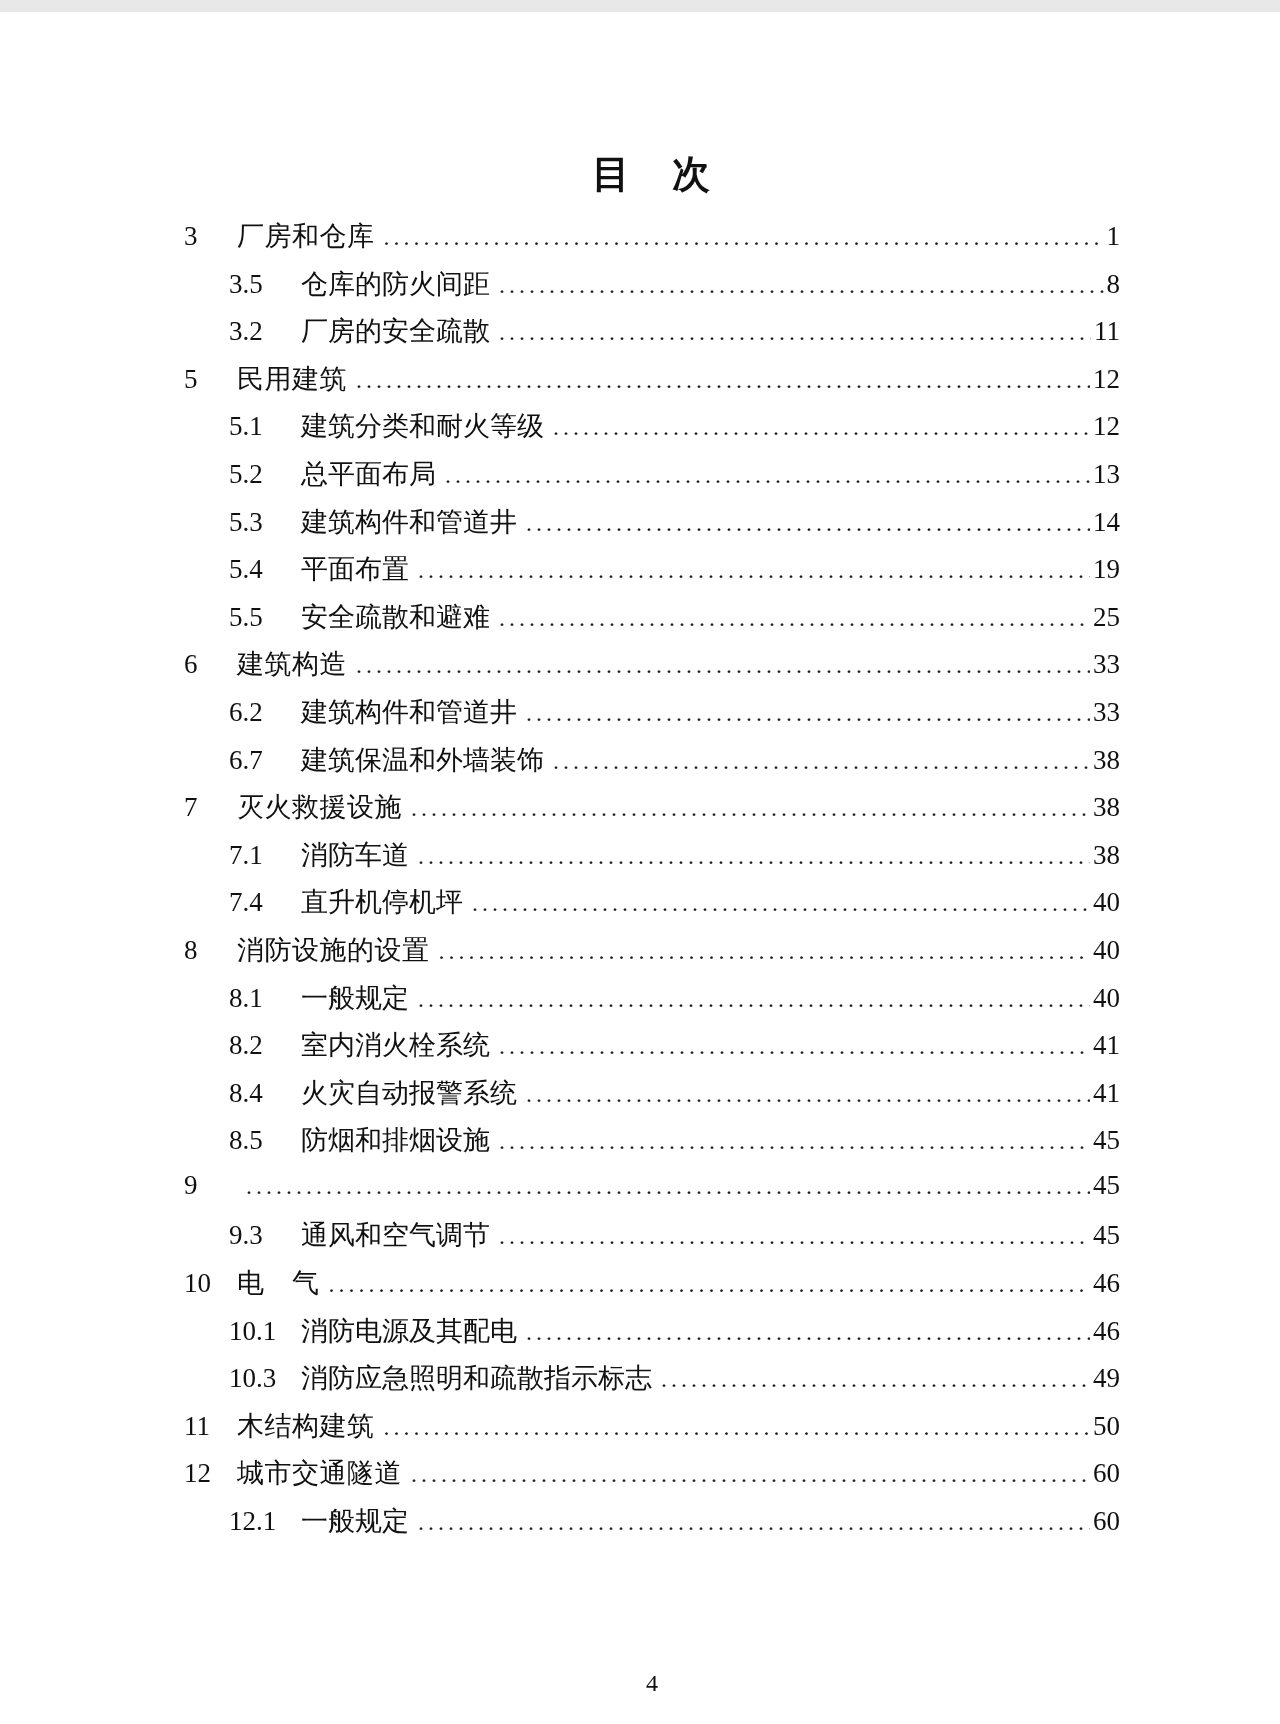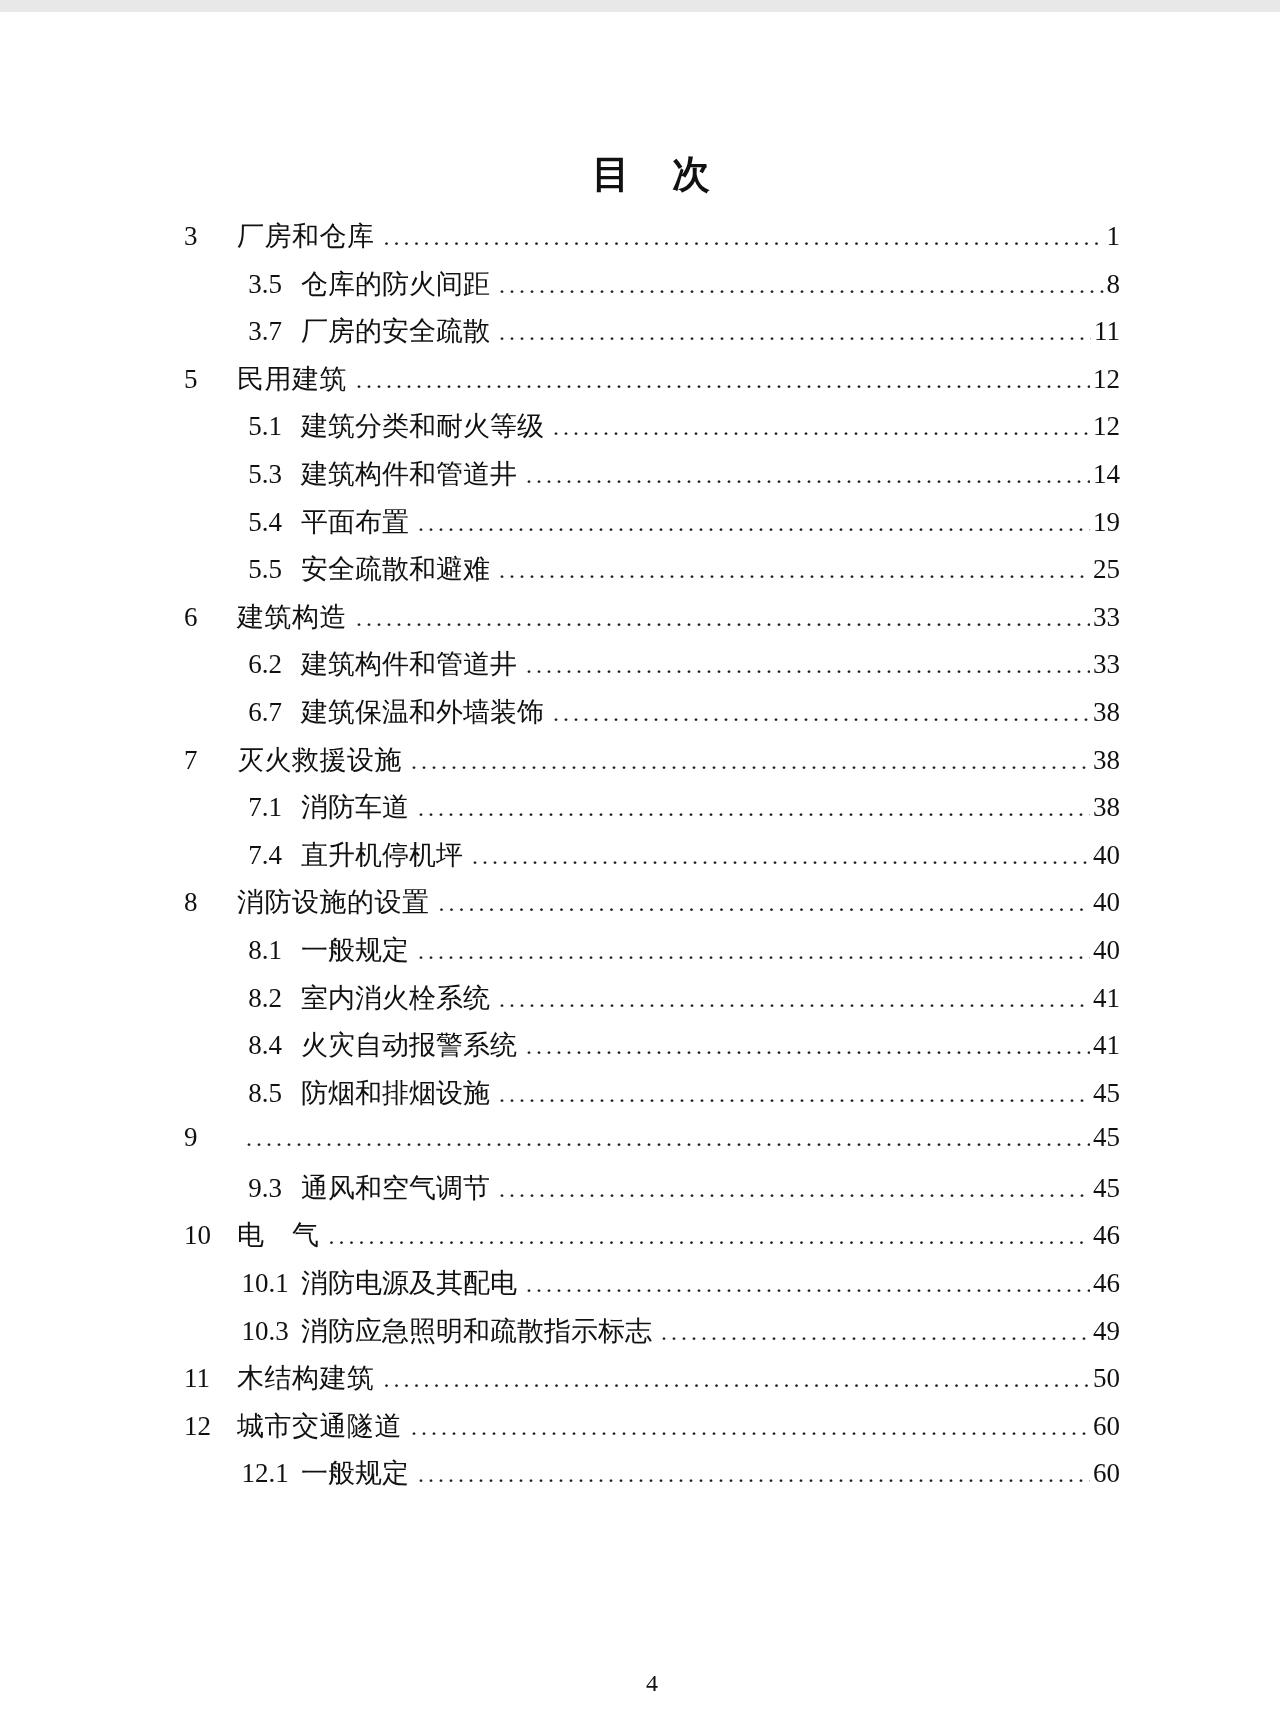--- a/index.html
+++ b/index.html
@@ -41,21 +41,21 @@
     align-items: baseline;
     height: 47.6px;
   }
   .num {
     flex: none;
     font-size: 27px;
     font-family: "Liberation Serif", serif;
   }
   .l1 .num { width: 53px; }
   .l2 { padding-left: 45px; }
-  .l2 .num { width: 72px; text-align: center; }
+  .l2 .num { width: 72px; }
   .label {
     flex: none;
     font-size: 27px;
     white-space: pre;
     font-family: "Liberation Serif", serif;
   }
   .l1 .label {
     font-weight: 400;
     font-family: "Liberation Sans", sans-serif;
     letter-spacing: 0.5px;
@@ -101,38 +101,44 @@
     <span class="leader"></span>
     <span class="page-num">1</span>
   </div>
       <div class="row l2">
     <span class="num">3.5</span>
     <span class="label">仓库的防火间距</span>
     <span class="leader"></span>
     <span class="page-num">8</span>
   </div>
       <div class="row l2">
-    <span class="num">3.7</span>
+    <span class="num">3.2</span>
     <span class="label">厂房的安全疏散</span>
     <span class="leader"></span>
     <span class="page-num">11</span>
   </div>
       <div class="row l1">
     <span class="num">5</span>
     <span class="label">民用建筑</span>
     <span class="leader"></span>
     <span class="page-num">12</span>
   </div>
       <div class="row l2">
     <span class="num">5.1</span>
     <span class="label">建筑分类和耐火等级</span>
     <span class="leader"></span>
     <span class="page-num">12</span>
   </div>
       <div class="row l2">
+    <span class="num">5.2</span>
+    <span class="label">总平面布局</span>
+    <span class="leader"></span>
+    <span class="page-num">13</span>
+  </div>
+      <div class="row l2">
     <span class="num">5.3</span>
     <span class="label">建筑构件和管道井</span>
     <span class="leader"></span>
     <span class="page-num">14</span>
   </div>
       <div class="row l2">
     <span class="num">5.4</span>
     <span class="label">平面布置</span>
     <span class="leader"></span>
     <span class="page-num">19</span>

